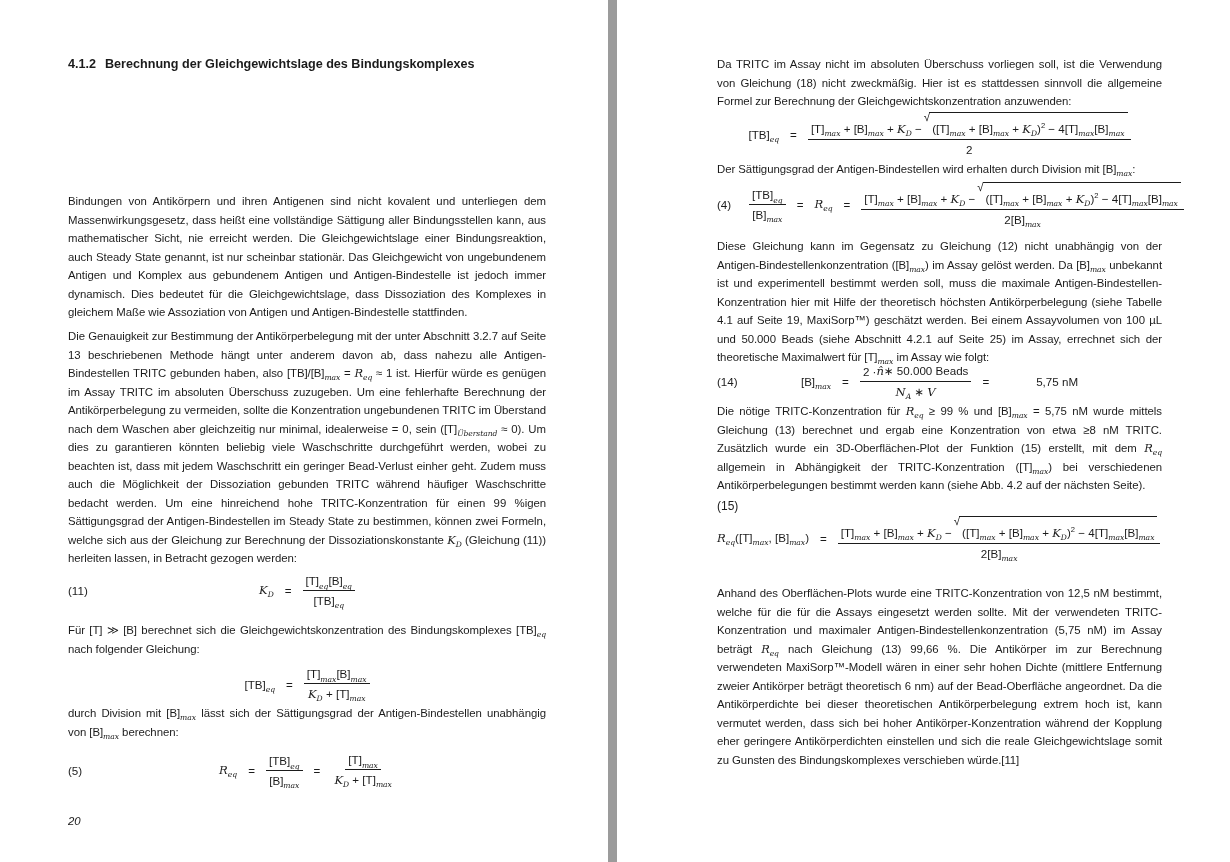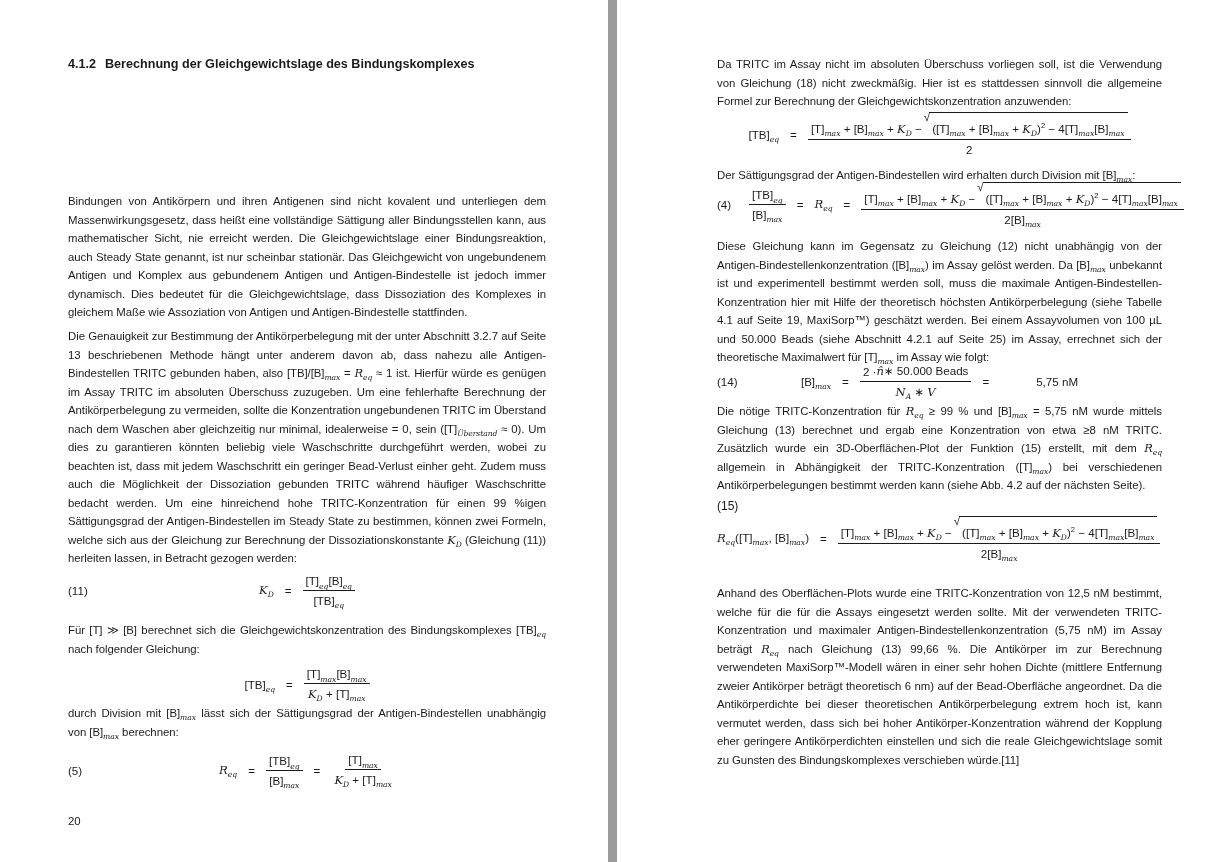--- a/index.html
+++ b/index.html
@@ -95,21 +95,21 @@
         <span class="fd">[B]<sub>max</sub></span>
       </span>
       <span>=</span>
       <span class="frac">
         <span class="fn">[T]<sub>max</sub></span>
         <span class="fd"><i>K</i><sub>D</sub> + [T]<sub>max</sub></span>
       </span>
     </span>
   </div>
 
-  <div class="block footer" style="left:68px;top:815px;width:478px;">20</div>
+  <div class="block footer" style="left:68px;top:815px;width:478px;font-style:italic;">20</div>
 </div>
 
 <div class="gutter"></div>
 
 <div class="page page-right">
 
   <div class="block para" style="left:100px;top:55px;width:445px;">Da TRITC im Assay nicht im absoluten Überschuss vorliegen soll, ist die Verwendung von Gleichung (18) nicht zweckmäßig. Hier ist es stattdessen sinnvoll die allgemeine Formel zur Berechnung der Gleichgewichtskonzentration anzuwenden:</div>
 
   <div class="eqrow" style="left:100px;top:110px;width:445px;">
     <span class="eqbody">
@@ -121,21 +121,21 @@
           <span class="sqrt">
             <span class="rsign">√</span>
             <span class="rbody">([T]<sub>max</sub> + [B]<sub>max</sub> + <i>K</i><sub>D</sub>)<sup>2</sup> − 4[T]<sub>max</sub>[B]<sub>max</sub></span>
           </span>
         </span>
         <span class="fd">2</span>
       </span>
     </span>
   </div>
 
-  <div class="block para" style="left:100px;top:166px;width:445px;">Der Sättigungsgrad der Antigen-Bindestellen wird erhalten durch Division mit [B]<sub>max</sub>:</div>
+  <div class="block para" style="left:100px;top:160px;width:445px;">Der Sättigungsgrad der Antigen-Bindestellen wird erhalten durch Division mit [B]<sub>max</sub>:</div>
 
   <div class="eqrow" style="left:100px;top:180px;width:445px;">
     <span class="eqlabel">(4)</span>
     <span class="eqbody start" style="padding-left:32px;">
       <span class="frac">
         <span class="fn">[TB]<sub>eq</sub></span>
         <span class="fd">[B]<sub>max</sub></span>
       </span>
       <span>=</span>
       <span><i>R</i><sub>eq</sub></span>

